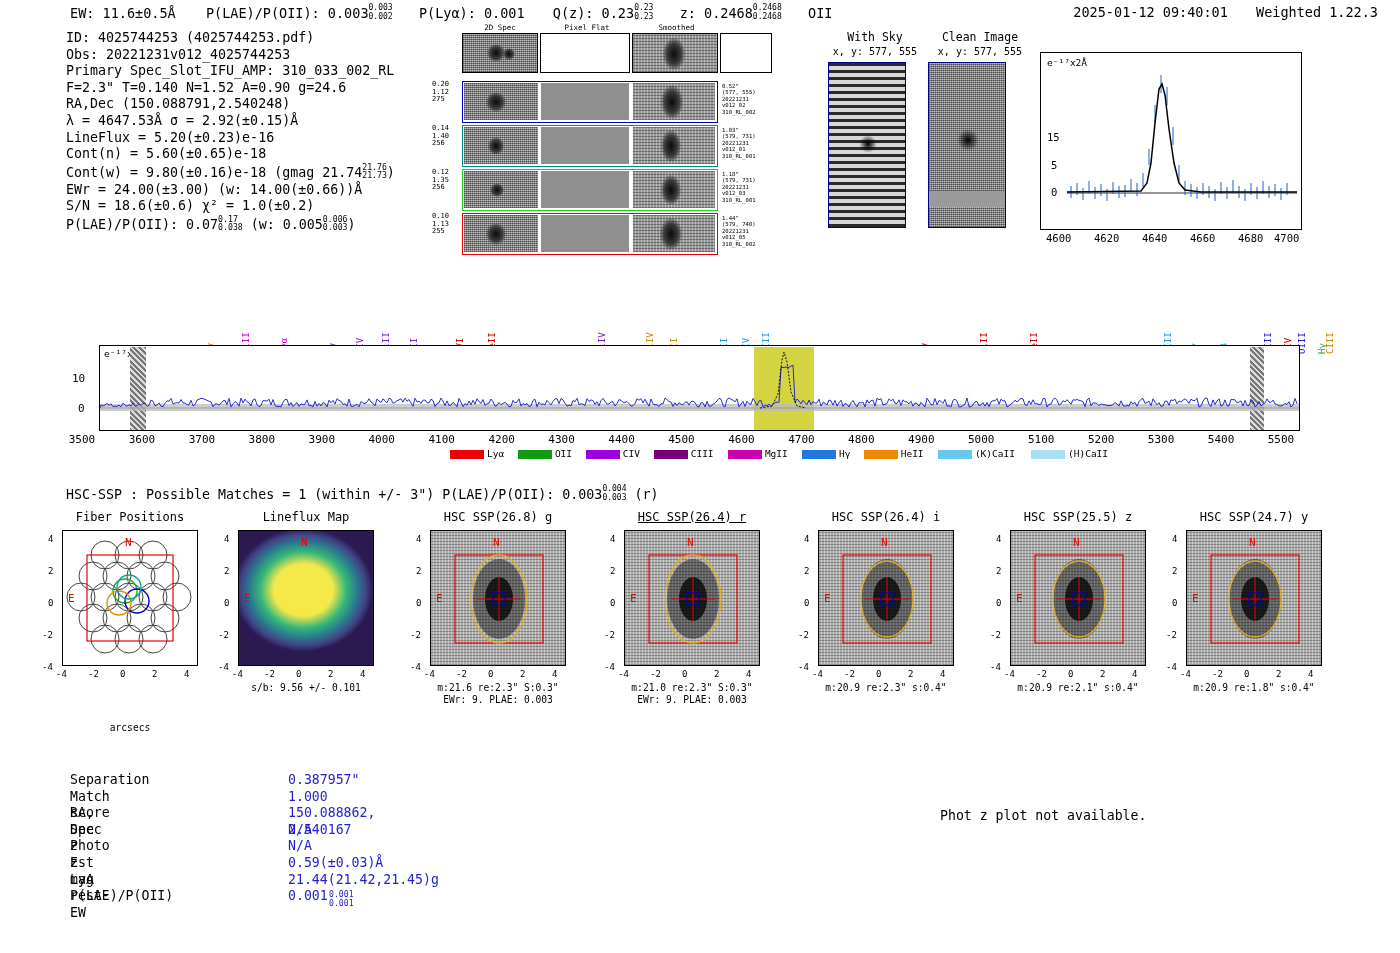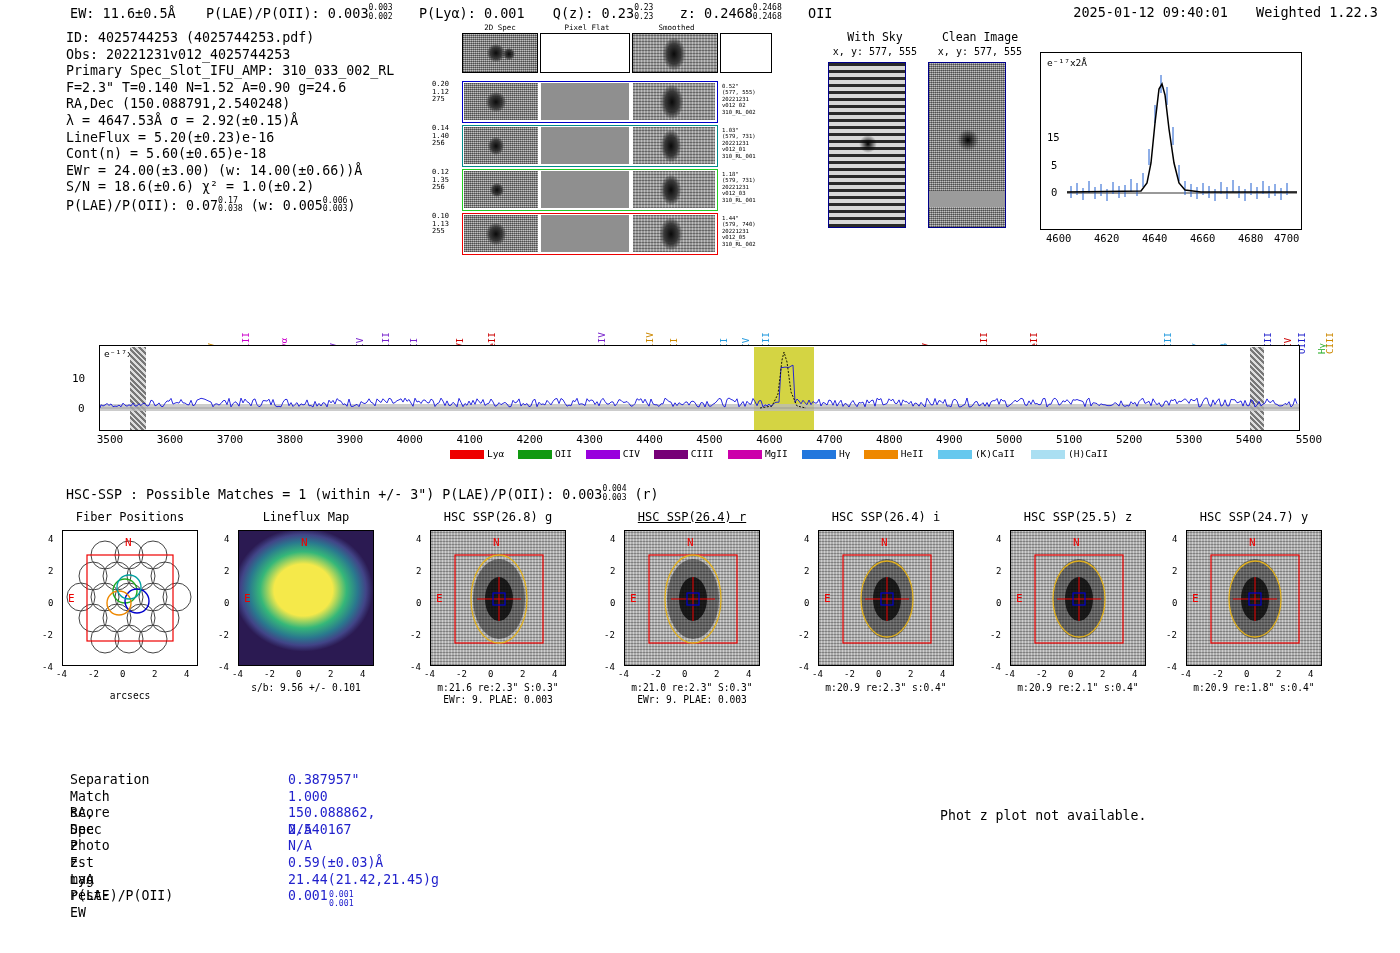--- a/index.html
+++ b/index.html
@@ -86,20 +86,21 @@
 
 <div id="info">
   <div>ID: 4025744253 (4025744253.pdf)</div>
   <div>Obs: 20221231v012_4025744253</div>
   <div>Primary Spec_Slot_IFU_AMP: 310_033_002_RL</div>
   <div>F=2.3"  T=0.140  N=1.52  A=0.90  g=24.6</div>
   <div>RA,Dec (150.088791,2.540248)</div>
   <div>λ = 4647.53Å   σ = 2.92(±0.15)Å</div>
   <div>LineFlux = 5.20(±0.23)e-16</div>
   <div>Cont(n) = 5.60(±0.65)e-18</div>
+  <div><span>Cont(w) = 9.80(±0.16)e-18 (gmag 21.74</span><span class="frac"><span>21.76</span><br><span>21.73</span></span><span>)</span></div>
   <div>EWr = 24.00(±3.00) (w: 14.00(±0.66))Å</div>
   <div>S/N = 18.6(±0.6)   χ² = 1.0(±0.2)</div>
   <div><span>P(LAE)/P(OII): 0.07</span><span class="frac"><span>0.17</span><br><span>0.038</span></span> <span>(w: 0.005</span><span class="frac"><span>0.006</span><br><span>0.003</span></span><span>)</span></div>
 </div>
 
 <div id="specpanel">
 
   <div class="collab" style="left:0px;top:-10px;width:76px;">2D Spec</div>
   <div class="collab" style="left:80px;top:-10px;width:90px;">Pixel Flat</div>
   <div class="collab" style="left:172px;top:-10px;width:85px;">Smoothed</div>
@@ -294,21 +295,21 @@
   <div class="abs" style="left:654px;top:1px;width:60px;height:83px;background:#cccc22;opacity:0.85;"></div>
   <svg width="1199" height="84" viewBox="0 0 1199 84" style="position:absolute;left:0;top:0;">
     <line x1="0" y1="62" x2="1199" y2="62" stroke="#000" stroke-width="0.7"></line>
     <rect x="0" y="58" width="1199" height="7" fill="#bbbbbb" opacity="0.75"></rect>
     <path id="specpath" fill="none" stroke="#1414dd" stroke-width="0.9" d="M0,62 L1,58.8 L3,60.0 L5,59.0 L7,57.5 L9,59.4 L11,57.9 L13,60.7 L15,60.1 L17,60.4 L19,59.1 L21,60.8 L23,57.1 L25,59.2 L27,60.2 L29,58.8 L31,59.9 L33,57.1 L35,60.1 L37,59.7 L39,57.9 L41,59.6 L43,57.3 L45,57.5 L47,60.1 L49,59.4 L51,54.2 L53,55.1 L55,59.8 L57,59.0 L59,56.9 L61,60.2 L63,60.6 L65,57.3 L67,54.9 L69,55.2 L71,52.4 L73,58.1 L75,57.1 L77,56.5 L79,57.1 L81,53.5 L83,56.9 L85,57.0 L87,58.6 L89,58.9 L91,54.3 L93,59.8 L95,58.6 L97,54.1 L99,53.3 L101,52.3 L103,52.7 L105,53.3 L107,54.3 L109,55.2 L111,56.0 L113,60.8 L115,58.1 L117,57.8 L119,59.1 L121,57.5 L123,54.8 L125,54.4 L127,58.6 L129,52.4 L131,60.9 L133,57.8 L135,55.7 L137,57.0 L139,60.2 L141,52.1 L143,56.9 L145,53.1 L147,55.7 L149,56.8 L151,59.9 L153,53.9 L155,52.9 L157,58.6 L159,60.8 L161,59.6 L163,54.6 L165,54.7 L167,55.1 L169,53.2 L171,58.9 L173,53.5 L175,59.5 L177,60.7 L179,60.3 L181,60.8 L183,56.2 L185,53.5 L187,53.4 L189,59.7 L191,56.6 L193,60.5 L195,58.5 L197,56.6 L199,60.4 L201,57.8 L203,58.9 L205,58.3 L207,53.9 L209,59.8 L211,59.5 L213,61.0 L215,55.4 L217,60.2 L219,57.4 L221,60.0 L223,56.7 L225,57.3 L227,60.9 L229,54.2 L231,56.9 L233,54.4 L235,58.0 L237,52.6 L239,54.5 L241,55.2 L243,58.6 L245,57.8 L247,60.3 L249,53.1 L251,60.3 L253,60.4 L255,59.3 L257,58.3 L259,60.7 L261,55.6 L263,57.0 L265,57.6 L267,56.1 L269,52.8 L271,56.2 L273,57.2 L275,59.9 L277,52.9 L279,55.0 L281,56.5 L283,52.8 L285,54.9 L287,56.9 L289,52.3 L291,53.0 L293,57.3 L295,56.5 L297,54.7 L299,53.9 L301,52.8 L303,56.1 L305,52.1 L307,55.3 L309,53.5 L311,57.0 L313,60.3 L315,52.2 L317,56.0 L319,55.1 L321,57.5 L323,54.2 L325,54.0 L327,56.5 L329,57.0 L331,53.1 L333,54.5 L335,60.5 L337,57.7 L339,56.8 L341,52.1 L343,55.1 L345,59.6 L347,54.9 L349,59.5 L351,59.2 L353,56.3 L355,58.2 L357,60.8 L359,52.4 L361,56.4 L363,60.7 L365,57.5 L367,59.3 L369,55.1 L371,58.9 L373,54.3 L375,58.3 L377,52.8 L379,55.6 L381,57.4 L383,53.5 L385,59.4 L387,57.9 L389,57.2 L391,53.0 L393,55.9 L395,60.2 L397,59.5 L399,56.6 L401,58.7 L403,57.4 L405,56.4 L407,58.0 L409,60.8 L411,60.5 L413,54.3 L415,56.9 L417,56.0 L419,52.9 L421,60.1 L423,57.4 L425,59.0 L427,57.5 L429,60.7 L431,59.9 L433,54.4 L435,53.3 L437,60.7 L439,56.2 L441,58.5 L443,57.9 L445,58.9 L447,54.4 L449,56.6 L451,58.9 L453,55.3 L455,53.0 L457,52.5 L459,57.6 L461,52.5 L463,53.8 L465,57.3 L467,60.2 L469,59.1 L471,59.8 L473,54.5 L475,55.7 L477,52.3 L479,58.5 L481,57.8 L483,58.1 L485,59.6 L487,52.7 L489,55.4 L491,53.9 L493,54.6 L495,58.5 L497,55.7 L499,59.8 L501,54.6 L503,52.3 L505,55.5 L507,58.0 L509,58.0 L511,56.0 L513,55.9 L515,59.9 L517,57.5 L519,53.6 L521,54.3 L523,56.3 L525,56.3 L527,55.5 L529,57.5 L531,60.2 L533,59.7 L535,57.6 L537,52.7 L539,54.2 L541,52.7 L543,57.0 L545,53.2 L547,57.0 L549,60.2 L551,53.0 L553,57.9 L555,58.8 L557,58.8 L559,60.5 L561,57.8 L563,57.9 L565,52.2 L567,53.7 L569,55.5 L571,56.1 L573,60.5 L575,56.8 L577,59.6 L579,56.7 L581,58.2 L583,58.8 L585,56.3 L587,55.9 L589,59.1 L591,55.7 L593,55.1 L595,56.6 L597,60.2 L599,61.0 L601,56.6 L603,56.9 L605,61.0 L607,55.4 L609,60.1 L611,60.2 L613,58.3 L615,57.1 L617,55.0 L619,52.4 L621,53.1 L623,59.5 L625,61.0 L627,53.4 L629,52.0 L631,53.4 L633,54.2 L635,55.9 L637,52.8 L639,60.8 L641,58.2 L643,55.5 L645,60.4 L647,55.3 L649,57.7 L651,58.3 L653,52.5 L655,55.6 L657,59.7 L659,54.9 L661,54.6 L663,60.9 L665,58.8 L667,59.9 L669,58.1 L671,60.5 L673,58.7 L675,56.5 L677,56.2 L679,56.2 L681,21.5 L683,21.5 L685,21.1 L687,21.3 L689,21.4 L691,20.1 L693,19.2 L695,56.4 L697,53.0 L699,55.0 L701,57.8 L703,54.3 L705,56.8 L707,58.7 L709,54.0 L711,58.7 L713,55.5 L715,57.1 L717,56.9 L719,53.2 L721,60.0 L723,56.5 L725,57.2 L727,59.0 L729,54.0 L731,54.8 L733,59.2 L735,54.4 L737,60.1 L739,56.9 L741,54.2 L743,60.4 L745,57.4 L747,58.4 L749,61.0 L751,56.9 L753,54.5 L755,58.1 L757,60.7 L759,56.5 L761,57.0 L763,56.1 L765,60.8 L767,53.9 L769,57.1 L771,54.7 L773,54.1 L775,60.2 L777,52.3 L779,53.8 L781,52.6 L783,58.9 L785,58.3 L787,57.5 L789,52.8 L791,54.8 L793,53.2 L795,57.3 L797,57.5 L799,53.9 L801,59.5 L803,53.8 L805,55.8 L807,55.7 L809,57.9 L811,55.3 L813,60.2 L815,57.0 L817,57.6 L819,60.2 L821,56.3 L823,58.9 L825,61.0 L827,52.2 L829,55.4 L831,58.8 L833,58.8 L835,52.5 L837,58.8 L839,54.5 L841,55.3 L843,57.4 L845,53.4 L847,60.2 L849,59.8 L851,60.9 L853,54.3 L855,53.2 L857,55.1 L859,60.9 L861,60.8 L863,59.4 L865,58.3 L867,52.0 L869,60.9 L871,60.8 L873,59.0 L875,55.9 L877,55.5 L879,59.9 L881,58.7 L883,56.7 L885,60.2 L887,56.5 L889,60.7 L891,55.9 L893,54.6 L895,54.8 L897,52.5 L899,58.3 L901,53.1 L903,55.0 L905,54.7 L907,60.9 L909,59.8 L911,58.1 L913,56.5 L915,54.2 L917,55.8 L919,54.1 L921,52.3 L923,53.0 L925,58.9 L927,59.4 L929,54.9 L931,58.3 L933,53.8 L935,57.9 L937,57.5 L939,58.8 L941,58.2 L943,52.7 L945,52.5 L947,61.0 L949,58.2 L951,58.2 L953,53.5 L955,52.1 L957,54.2 L959,59.1 L961,57.9 L963,54.7 L965,56.0 L967,53.7 L969,55.9 L971,58.3 L973,53.7 L975,54.2 L977,53.5 L979,54.3 L981,54.8 L983,55.6 L985,60.6 L987,53.9 L989,52.1 L991,60.0 L993,56.8 L995,57.0 L997,57.6 L999,59.7 L1001,57.8 L1003,58.7 L1005,58.8 L1007,59.5 L1009,59.7 L1011,59.5 L1013,58.5 L1015,56.6 L1017,57.9 L1019,60.1 L1021,54.8 L1023,59.4 L1025,60.4 L1027,59.5 L1029,60.1 L1031,55.7 L1033,58.0 L1035,56.4 L1037,60.3 L1039,55.6 L1041,53.4 L1043,52.4 L1045,57.4 L1047,56.5 L1049,55.3 L1051,59.7 L1053,52.8 L1055,56.2 L1057,58.8 L1059,56.7 L1061,60.4 L1063,59.9 L1065,55.3 L1067,55.1 L1069,59.3 L1071,53.9 L1073,54.6 L1075,53.2 L1077,57.8 L1079,55.1 L1081,55.8 L1083,54.2 L1085,52.8 L1087,54.5 L1089,57.4 L1091,53.1 L1093,54.5 L1095,54.6 L1097,52.2 L1099,61.0 L1101,60.1 L1103,55.3 L1105,52.2 L1107,52.1 L1109,58.6 L1111,60.5 L1113,53.9 L1115,58.5 L1117,55.0 L1119,52.7 L1121,60.1 L1123,59.1 L1125,53.8 L1127,59.8 L1129,59.9 L1131,53.4 L1133,53.7 L1135,53.8 L1137,56.8 L1139,56.2 L1141,54.9 L1143,60.1 L1145,54.4 L1147,59.6 L1149,59.8 L1151,53.7 L1153,55.0 L1155,61.0 L1157,59.2 L1159,55.4 L1161,59.9 L1163,58.2 L1165,57.1 L1167,52.9 L1169,56.0 L1171,56.4 L1173,54.1 L1175,57.8 L1177,58.4 L1179,59.9 L1181,59.9 L1183,59.4 L1185,57.4 L1187,58.6 L1189,55.7 L1191,61.0 L1193,59.0 L1195,52.5 L1197,57.8"></path>
     <path d="M660,62 L672,60 L678,48 L682,14 L684,6 L687,16 L691,46 L697,60 L706,62" fill="none" stroke="#000" stroke-width="0.9" stroke-dasharray="2,1.5"></path>
   </svg>
 <div class="abs" style="left: -22px; top: 56px; font-size: 11px;">0</div>
     <div class="abs" style="left: -28px; top: 26px; font-size: 11px;">10</div>
   </div>
-<div class="abs" style="left:110px;top:433px;width:1201px;height:14px;" id="fullspec-xticks">
+<div class="abs" style="left:82px;top:433px;width:1201px;height:14px;" id="fullspec-xticks">
     <div class="xtick" style="left: -20px; top: 0px;">3500</div>
     <div class="xtick" style="left: 39.95px; top: 0px;">3600</div>
     <div class="xtick" style="left: 99.9px; top: 0px;">3700</div>
     <div class="xtick" style="left: 159.85px; top: 0px;">3800</div>
     <div class="xtick" style="left: 219.8px; top: 0px;">3900</div>
     <div class="xtick" style="left: 279.75px; top: 0px;">4000</div>
     <div class="xtick" style="left: 339.7px; top: 0px;">4100</div>
     <div class="xtick" style="left: 399.65px; top: 0px;">4200</div>
     <div class="xtick" style="left: 459.6px; top: 0px;">4300</div>
     <div class="xtick" style="left: 519.55px; top: 0px;">4400</div>
@@ -383,21 +384,21 @@
     <div class="axnum" style="left: 48px; top: 534px;">4</div>
     <div class="axnum" style="left: 48px; top: 566px;">2</div>
     <div class="axnum" style="left: 48px; top: 598px;">0</div>
     <div class="axnum" style="left: 42px; top: 630px;">-2</div>
     <div class="axnum" style="left: 42px; top: 662px;">-4</div>
     <div class="axnum" style="left: 56px; top: 669px;">-4</div>
     <div class="axnum" style="left: 88px; top: 669px;">-2</div>
     <div class="axnum" style="left: 120px; top: 669px;">0</div>
     <div class="axnum" style="left: 152px; top: 669px;">2</div>
     <div class="axnum" style="left: 184px; top: 669px;">4</div>
-    <div class="caption" style="left: 38px; top: 690px; width: 184px; text-align: center;">arcsecs</div>
+    <div class="caption" style="left: 38px; top: 722px; width: 184px; text-align: center;">arcsecs</div>
     <div class="panel-title" style="left: 218px; top: 510px; width: 176px;">Lineflux Map</div>
     <div class="cutout" style="left: 238px; top: 530px; width: 136px; height: 136px; background: radial-gradient(52% 46% at 48% 44%, rgb(245, 233, 74) 0%, rgb(245, 233, 74) 42%, rgb(53, 183, 121) 62%, rgb(42, 120, 142) 78%, rgb(65, 68, 135) 90%, rgb(43, 26, 82) 100%);"></div>
     <div class="axnum" style="left: 301px; top: 536px; color: rgb(238, 0, 0); font-size: 11px;">N</div>
     <div class="axnum" style="left: 244px; top: 592px; color: rgb(238, 0, 0); font-size: 11px;">E</div>
     <div class="axnum" style="left: 224px; top: 534px;">4</div>
     <div class="axnum" style="left: 224px; top: 566px;">2</div>
     <div class="axnum" style="left: 224px; top: 598px;">0</div>
     <div class="axnum" style="left: 218px; top: 630px;">-2</div>
     <div class="axnum" style="left: 218px; top: 662px;">-4</div>
     <div class="axnum" style="left: 232px; top: 669px;">-4</div>

